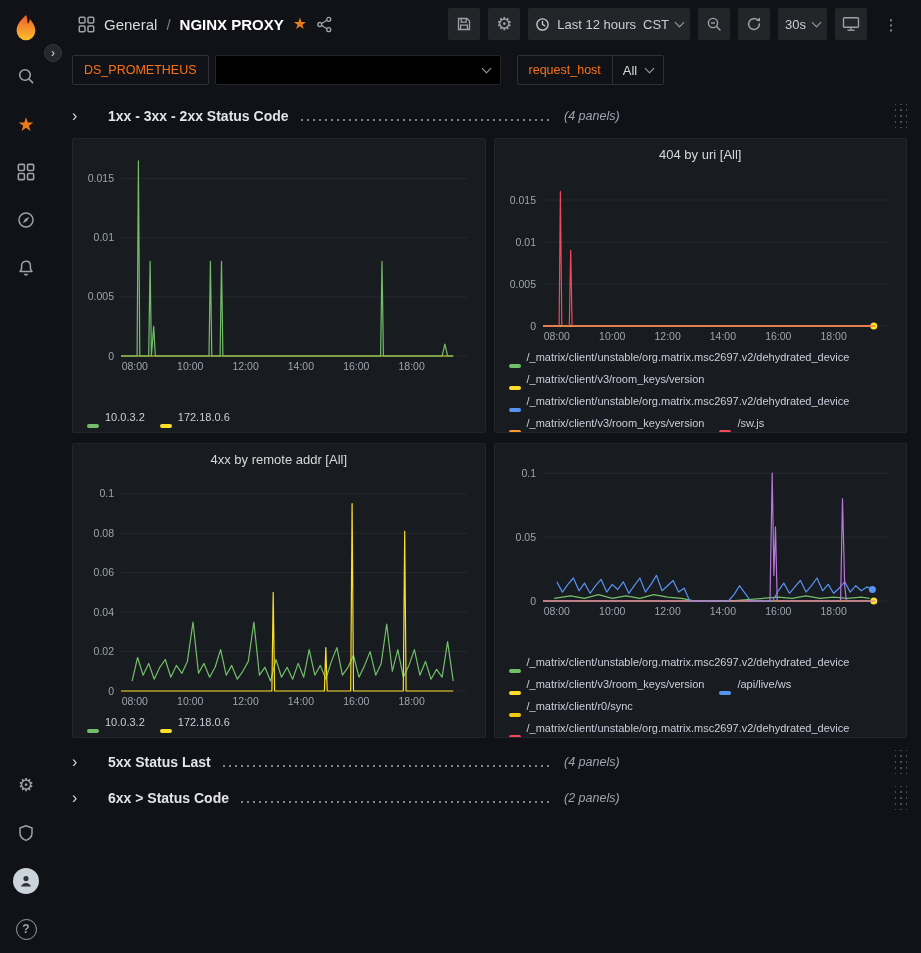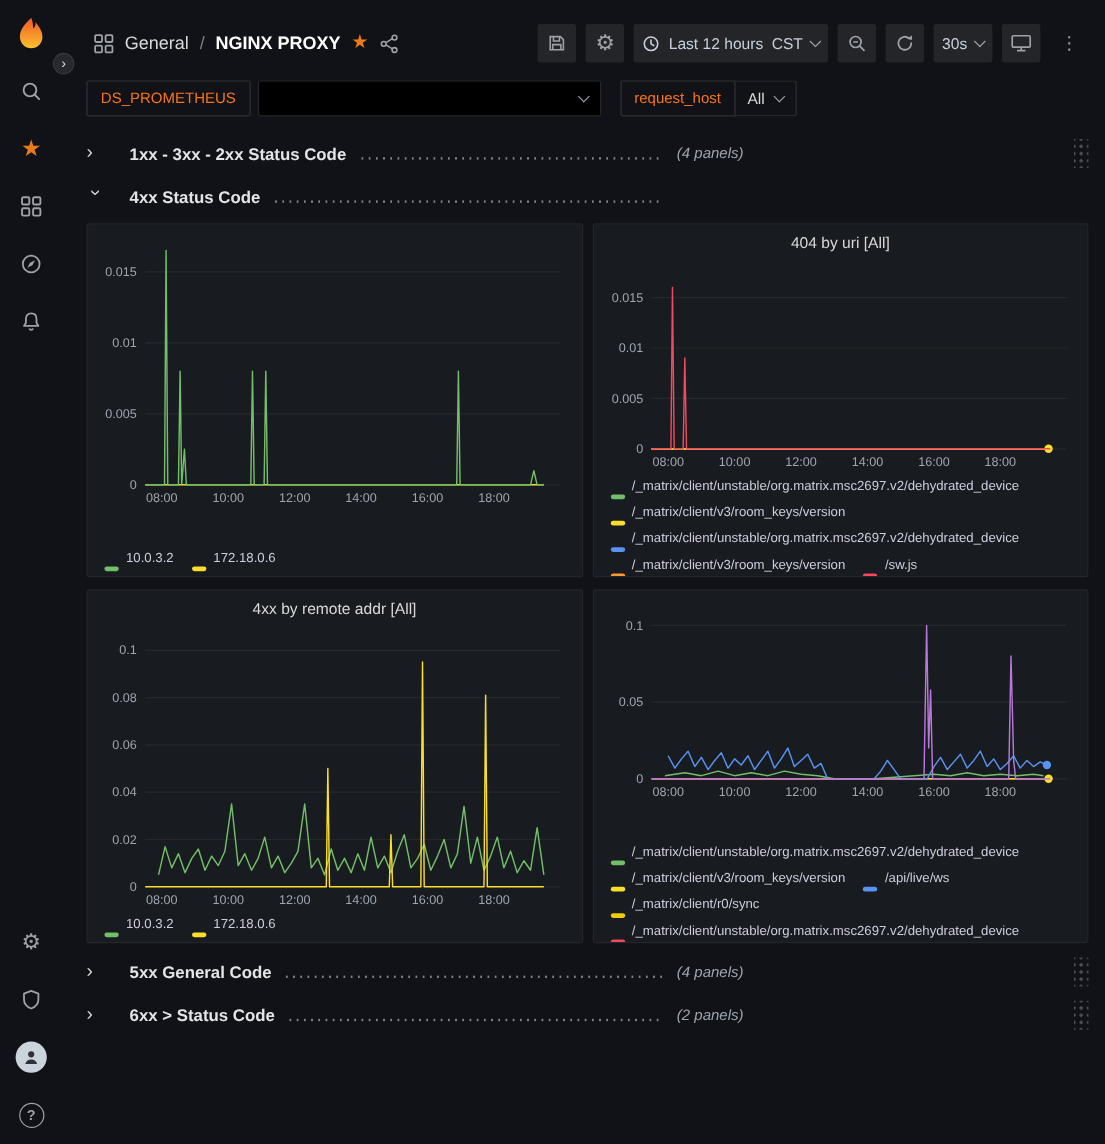--- a/index.html
+++ b/index.html
@@ -17,21 +17,21 @@
   .avatar{width:26px;height:26px;border-radius:50%;background:#ccd4db;display:flex;align-items:center;justify-content:center}
   .help-circle{width:19px;height:19px;border-radius:50%;border:1.5px solid #9da1a8;color:#9da1a8;
                font-size:12px;font-weight:bold;display:flex;align-items:center;justify-content:center;line-height:1}
   .expand-btn{position:absolute;left:44px;top:44px;width:18px;height:18px;border-radius:50%;background:#26282d;
               border:1px solid #36383d;color:#d8d9da;font-size:12px;display:flex;align-items:center;
               justify-content:center;z-index:9;cursor:pointer;line-height:1;padding-bottom:1px;box-sizing:border-box}
 
   
   .main{position:absolute;left:52px;top:0;right:0;bottom:0;display:flex;flex-direction:column}
 
-  .topbar{height:48px;display:flex;align-items:center;padding:12px 14px 0 26px;flex:none}
+  .topbar{height:48px;display:flex;align-items:center;padding:0 14px 0 26px;flex:none}
   .crumb{display:flex;align-items:center;gap:9px;font-size:15px}
   .crumb-section{color:#d8d9da;cursor:pointer}
   .crumb-sep{color:#7b8087}
   .crumb-title{color:#ffffff;font-weight:600;cursor:pointer}
   .crumb-star{color:#eb7b18;font-size:16px;cursor:pointer;line-height:1}
   .tb-actions{margin-left:auto;display:flex;align-items:center;gap:8px}
   .tb-btn{height:32px;min-width:32px;padding:0 7px;background:#232529;border-radius:2px;display:flex;
           align-items:center;justify-content:center;gap:7px;cursor:pointer;box-sizing:border-box}
   .tb-btn.plain{background:transparent}
   .tb-text{font-size:13px;color:#c7d0d9;white-space:nowrap}
@@ -240,27 +240,20 @@
     <div class="dash-row">
       <div class="row-lead">
         <span class="row-chev">›</span>
         <span class="row-title">1xx - 3xx - 2xx Status Code</span>
         <span class="row-dots"></span>
       </div>
       <span class="row-count">(4 panels)</span>
       <span class="row-handle"></span>
     </div>
 
-    <div class="dash-row">
-      <div class="row-lead">
-        <span class="row-chev open">›</span>
-        <span class="row-title">4xx Status Code</span>
-        <span class="row-dots"></span>
-      </div>
-    </div>
 
     <div class="panel-grid">
       <section class="panel">
         <div class="panel-chart">
             <svg width="412" height="235">
               <line x1="48" x2="394" y1="217.0" y2="217.0" stroke="rgba(204,204,220,0.08)" stroke-width="1"></line>
               <text x="41" y="220.5" text-anchor="end" font-size="10.5" fill="#9da5b0">0</text>
               <line x1="48" x2="394" y1="157.9" y2="157.9" stroke="rgba(204,204,220,0.08)" stroke-width="1"></line>
               <text x="41" y="161.4" text-anchor="end" font-size="10.5" fill="#9da5b0">0.005</text>
               <line x1="48" x2="394" y1="98.7" y2="98.7" stroke="rgba(204,204,220,0.08)" stroke-width="1"></line>
@@ -419,21 +412,21 @@
               <span class="legend-marker" style="background: rgb(242, 73, 92);"></span>
               <span>/_matrix/client/unstable/org.matrix.msc2697.v2/dehydrated_device</span>
             </span>
           </div>
       </section>
     </div>
 
     <div class="dash-row">
       <div class="row-lead">
         <span class="row-chev">›</span>
-        <span class="row-title">5xx General Code</span>
+        <span class="row-title">5xx Status Last</span>
         <span class="row-dots"></span>
       </div>
       <span class="row-count">(4 panels)</span>
       <span class="row-handle"></span>
     </div>
 
     <div class="dash-row">
       <div class="row-lead">
         <span class="row-chev">›</span>
         <span class="row-title">6xx &gt; Status Code</span>

